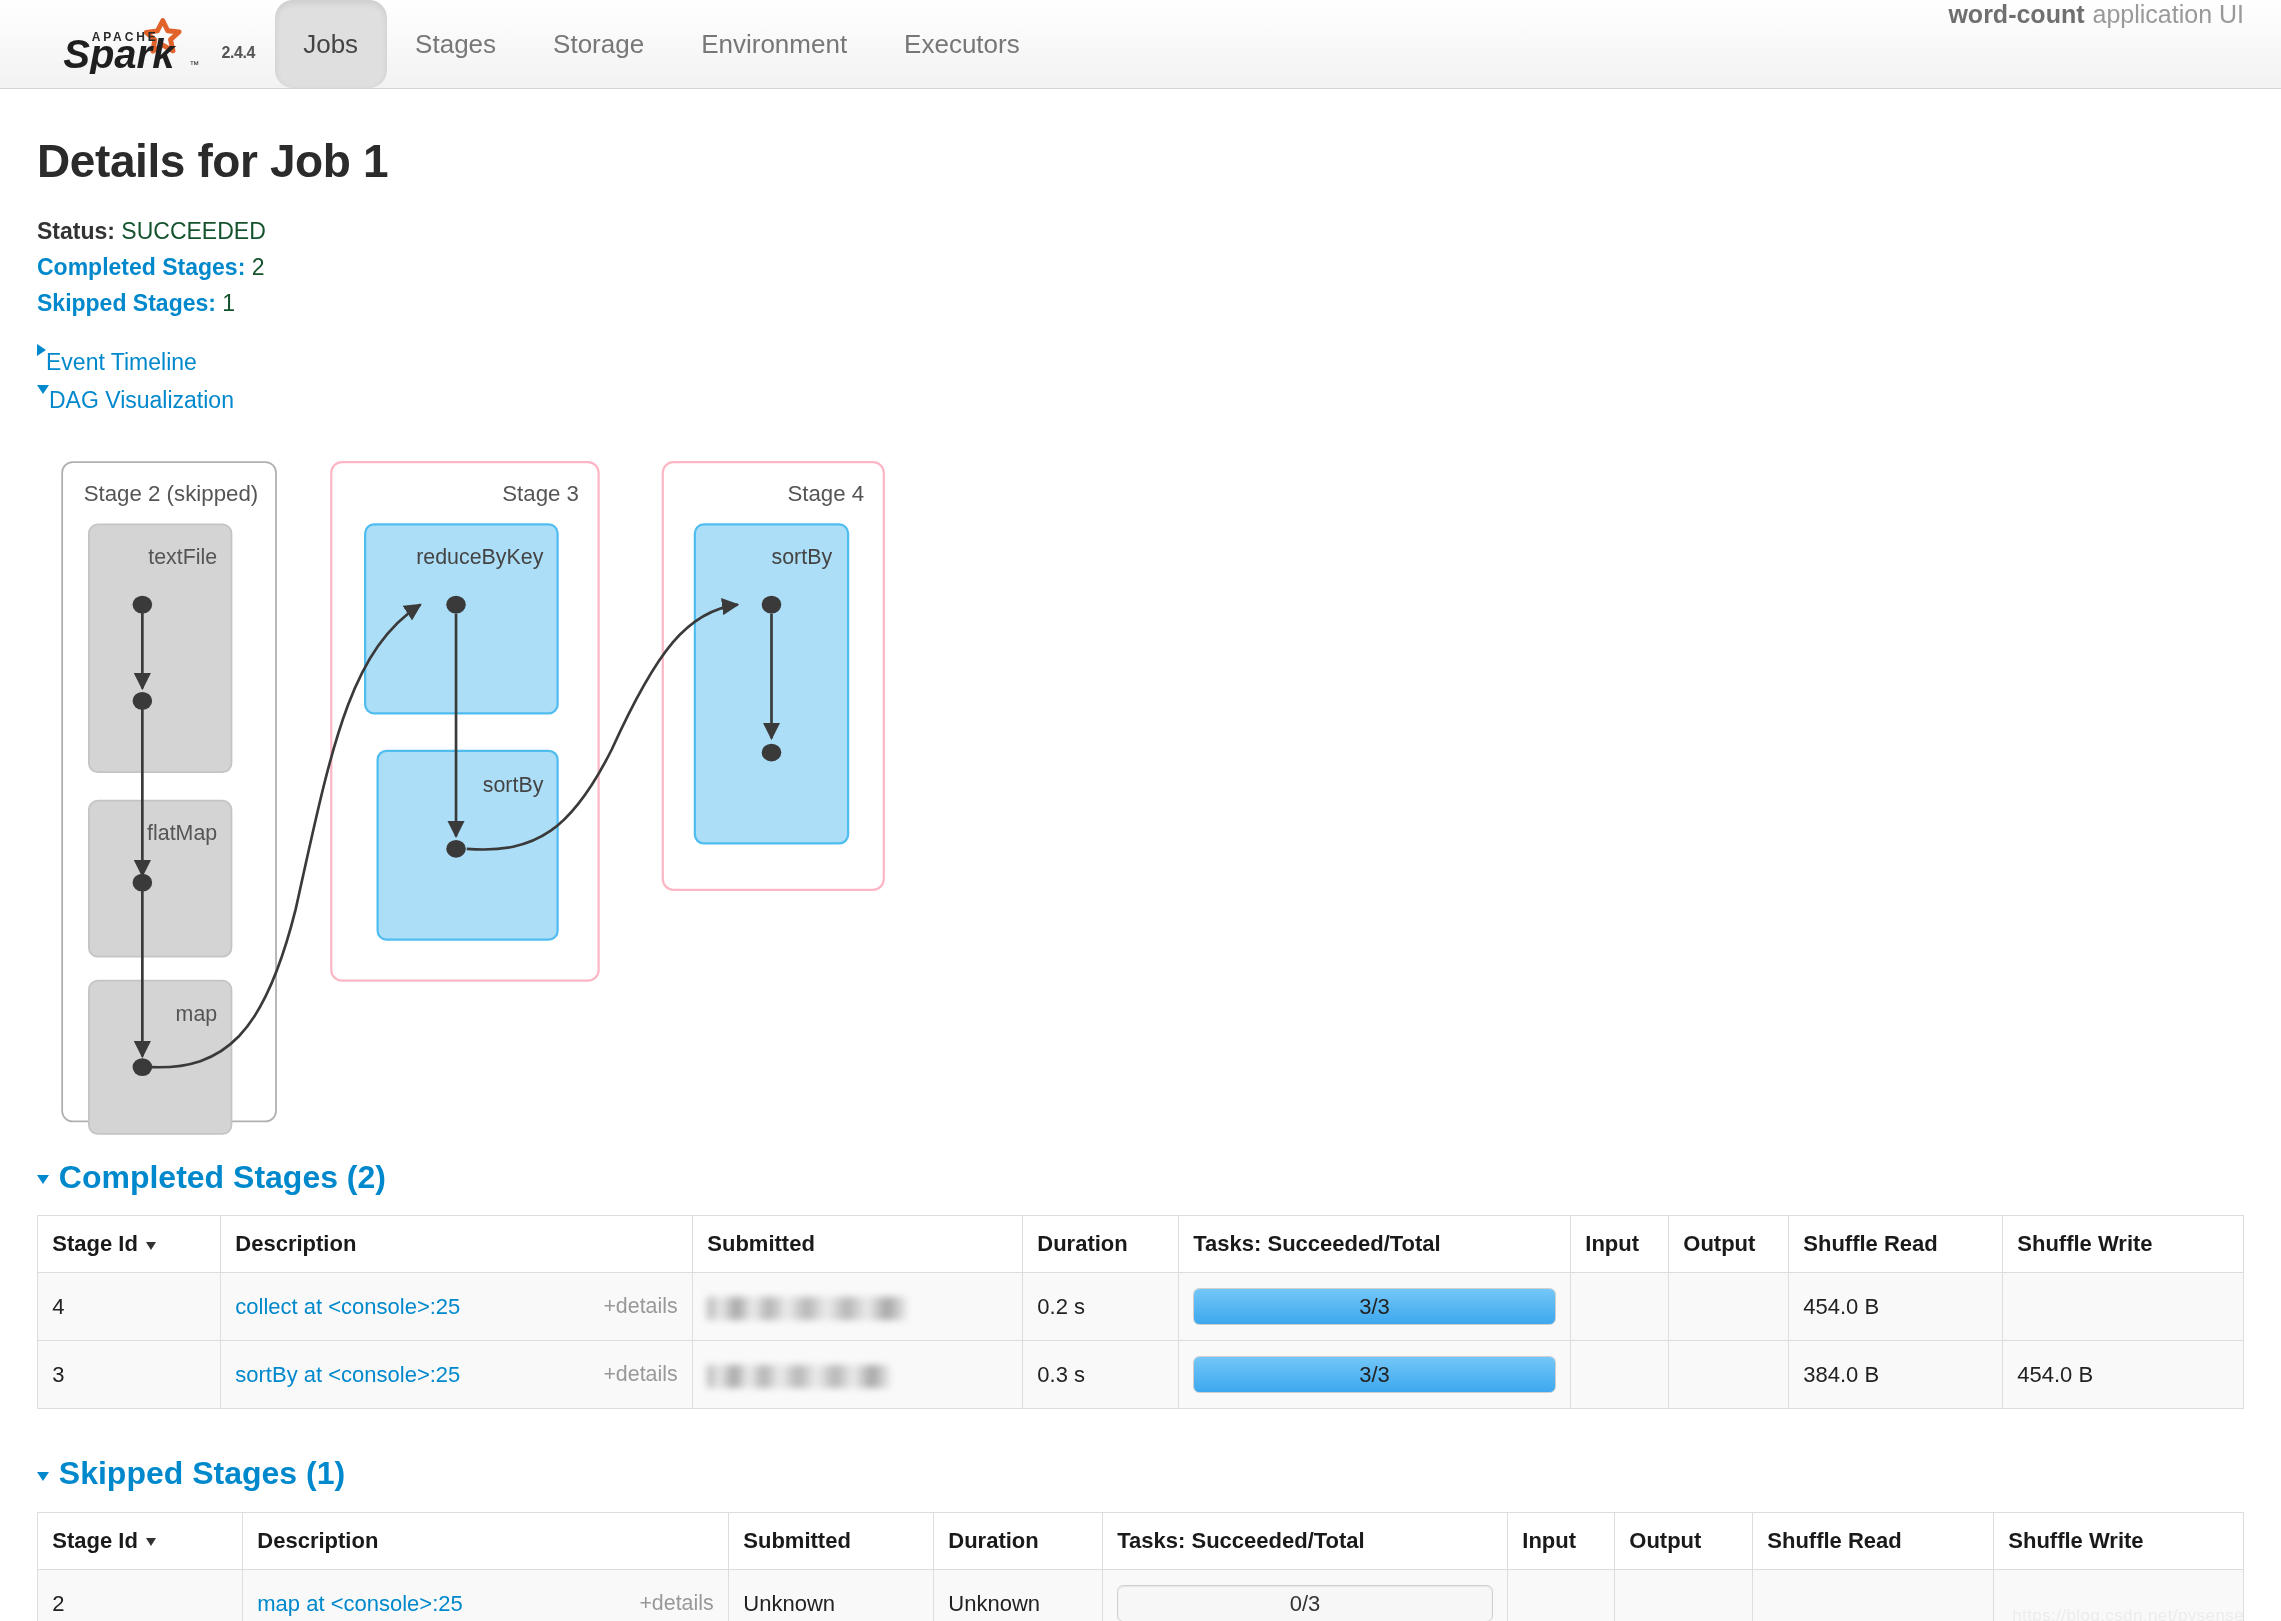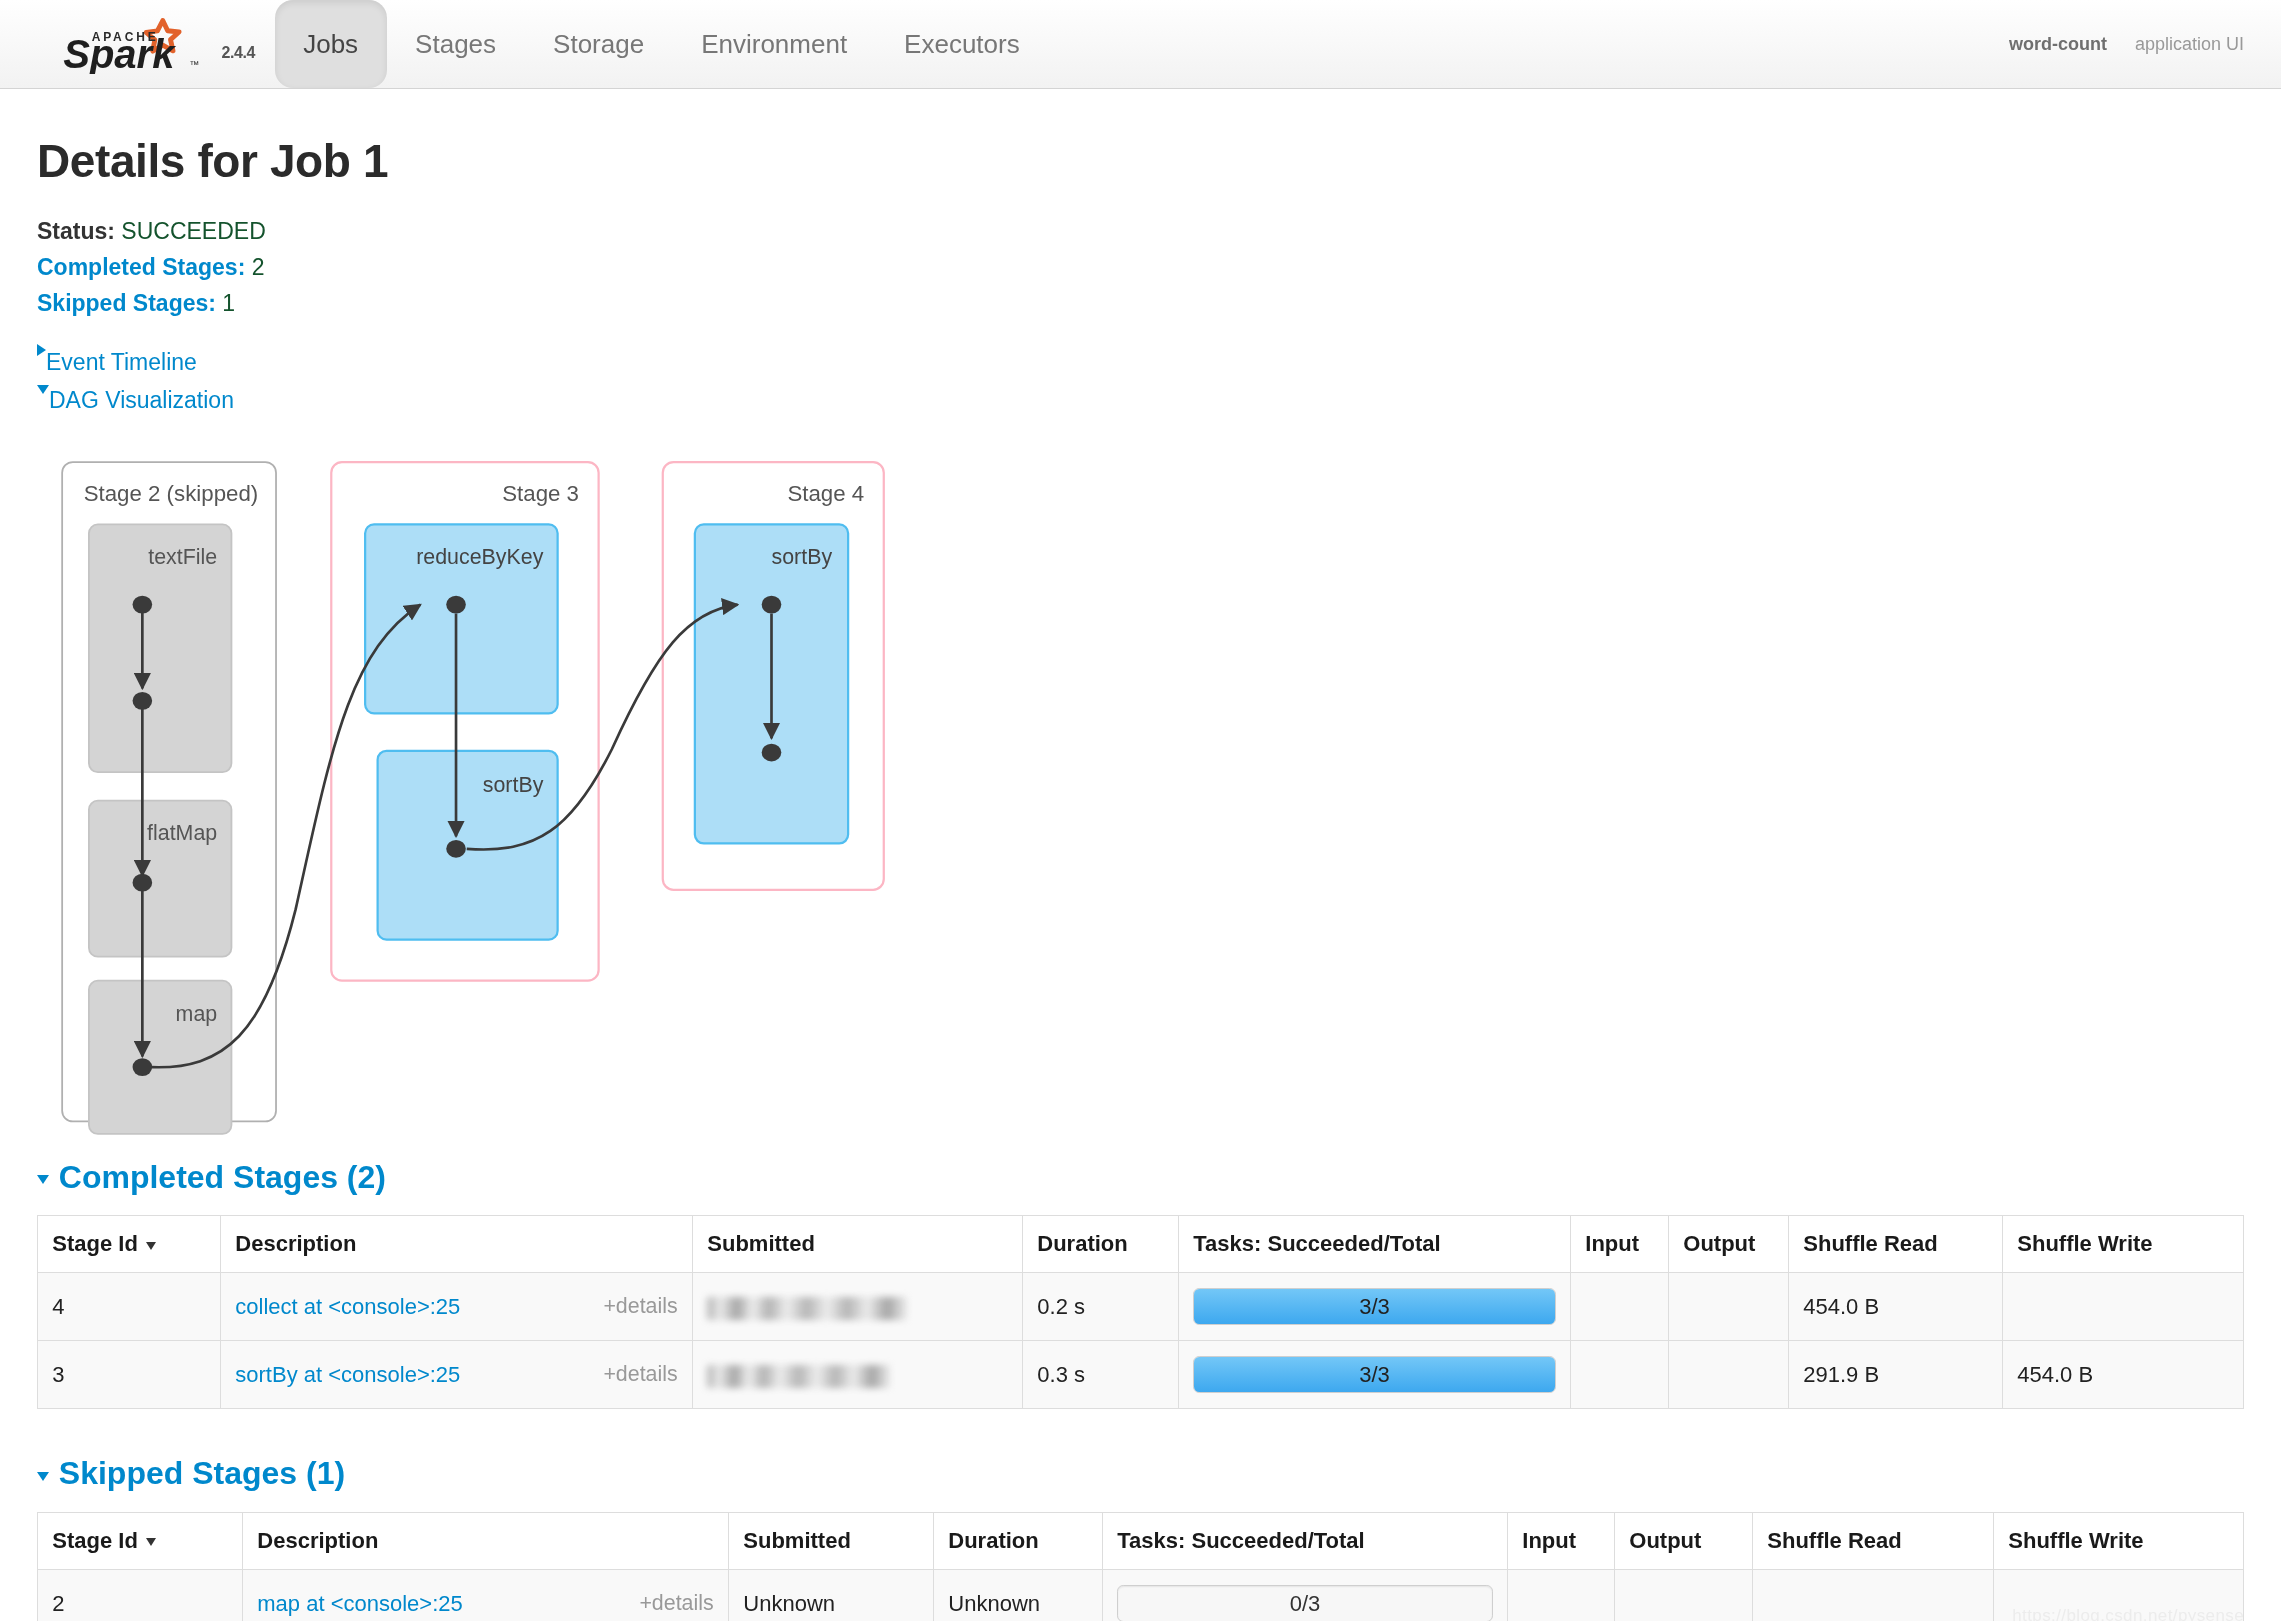--- a/index.html
+++ b/index.html
@@ -55,26 +55,25 @@
   }
   .nav-tab.active {
     background: #dfdfdf;
     color: #444444;
     box-shadow: inset 0 2.7px 7.1px rgba(0,0,0,0.09);
     border-radius: 18px;
   }
   .app-title {
     margin-left: auto;
     display: flex;
-    align-items: center;
+    align-items: flex-start;
     padding-right: 37px;
-    font-size: 18px;
+    font-size: 25px;
     color: #888888;
     white-space: nowrap;
-    gap: 20px;
   }
   .app-title b { color: #6f6f6f; font-weight: bold; }
   .app-title .suffix { margin-left: 8px; color: #999999; }
 
   
   .page { padding: 0 37px; position: relative; }
 
   h1.page-title {
     font-size: 46px;
     font-weight: bold;
@@ -409,21 +408,21 @@
         <td><span class="redacted" style="width:183px"></span></td>
         <td>0.3 s</td>
         <td>
           <div class="progress">
             <div class="bar" style="width:100%"></div>
             <div class="ptext">3/3</div>
           </div>
         </td>
         <td></td>
         <td></td>
-        <td>291.9 B</td>
+        <td>384.0 B</td>
         <td>454.0 B</td>
       </tr>
     </tbody>
   </table>
 
   <div class="section-head" style="margin-top:46px">
     <span class="caret-small"></span>
     <span>Skipped Stages (1)</span>
   </div>
 

